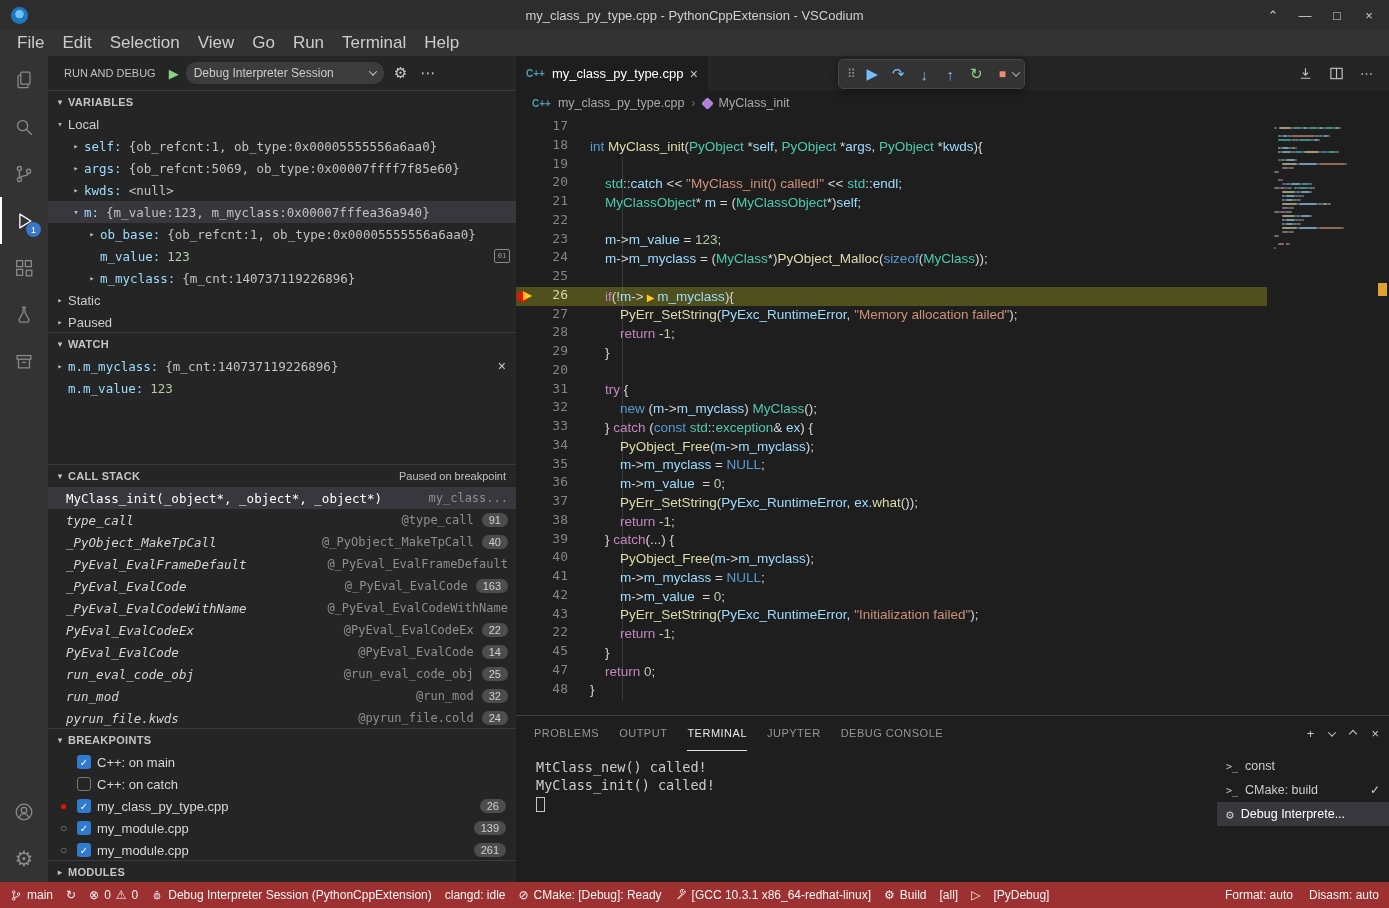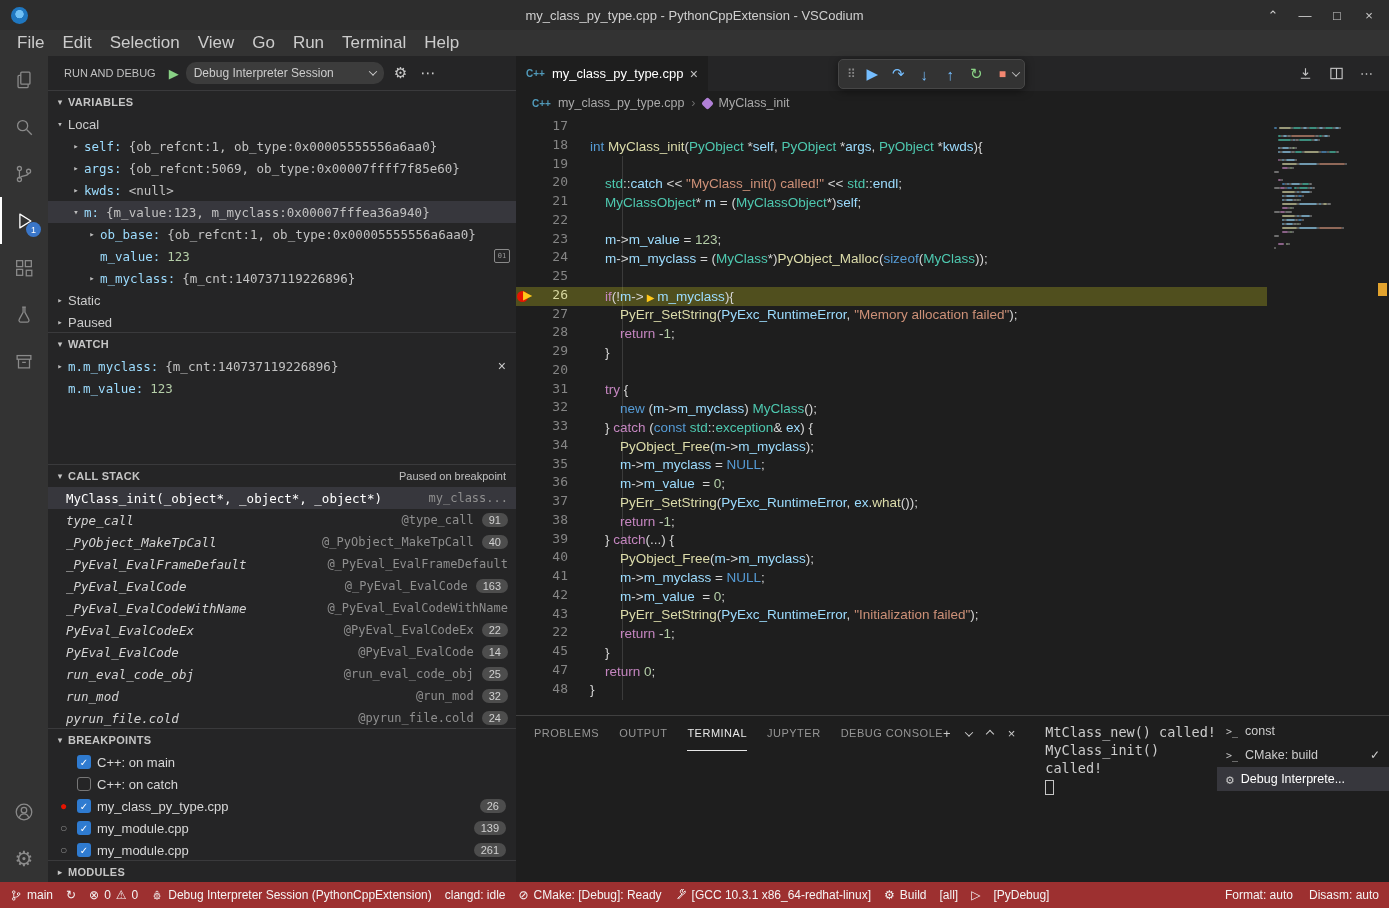--- a/index.html
+++ b/index.html
@@ -112,21 +112,21 @@
   .tk-s{color:#ce9178}.tk-n{color:#b5cea8}.tk-v{color:#9cdcfe}.tk-p{color:#d4d4d4}
   .ip-marker{color:#ffc81a;font-size:10px;padding:0 3px}
 
   .minimap{width:108px;flex:0 0 auto;padding:8px 4px 0 7px;position:relative}
   .mm-line{display:flex;height:2px;margin-bottom:2px}
   .mm-tok{height:2px;border-radius:1px;opacity:.65;flex:0 0 auto}
   .ruler{width:14px;flex:0 0 auto;position:relative}
   .ruler-marker{position:absolute;left:3px;top:168px;width:9px;height:13px;background:#e2a32e}
 
   
-  .panel{height:167px;border-top:1px solid rgba(128,128,128,.35);display:flex;flex-direction:row;flex:0 0 auto;background:#1e1e1e}
+  .panel{height:167px;border-top:1px solid rgba(128,128,128,.35);display:flex;flex-direction:column;flex:0 0 auto;background:#1e1e1e}
   .panel-top{height:35px;display:flex;align-items:center;padding:0 10px 0 18px;flex:0 0 auto}
   .panel-tabs{display:flex;align-items:stretch;gap:20px;height:100%}
   .ptab{font-size:11px;letter-spacing:.5px;color:#969696;display:flex;align-items:center;border-bottom:1px solid transparent}
   .ptab.active{color:#e7e7e7;border-bottom-color:#e7e7e7}
   .panel-actions{margin-left:auto;display:flex;align-items:center;gap:15px;color:#cccccc}
   .panel-body{flex:1;display:flex;min-height:0}
   .term-out{flex:1;padding:7px 0 0 20px;font-family:"DejaVu Sans Mono",monospace;font-size:13.5px;color:#cccccc;line-height:18px}
   .term-cursor{display:inline-block;width:9px;height:15px;border:1px solid #c5c5c5;vertical-align:middle}
   .term-list{width:172px;flex:0 0 auto;padding-top:3px}
   .term-row{height:24px;display:flex;align-items:center;gap:7px;padding:0 9px;font-size:12.5px;color:#cccccc;white-space:nowrap;overflow:hidden}
@@ -388,21 +388,21 @@
                 </span>
               </div>
               <div class="cs-row">
                 <span class="cs-name">run_mod</span>
                 <span class="cs-right">
                   <span class="cs-loc">@run_mod</span>
                   <span class="badge">32</span>
                 </span>
               </div>
               <div class="cs-row">
-                <span class="cs-name">pyrun_file.cold</span>
+                <span class="cs-name">pyrun_file.kwds</span>
                 <span class="cs-right">
                   <span class="cs-loc">@pyrun_file.cold</span>
                   <span class="badge">24</span>
                 </span>
               </div>
             </div>
         </div>
 
         <div class="section sec-breakpoints">
           <div class="sec-head">

